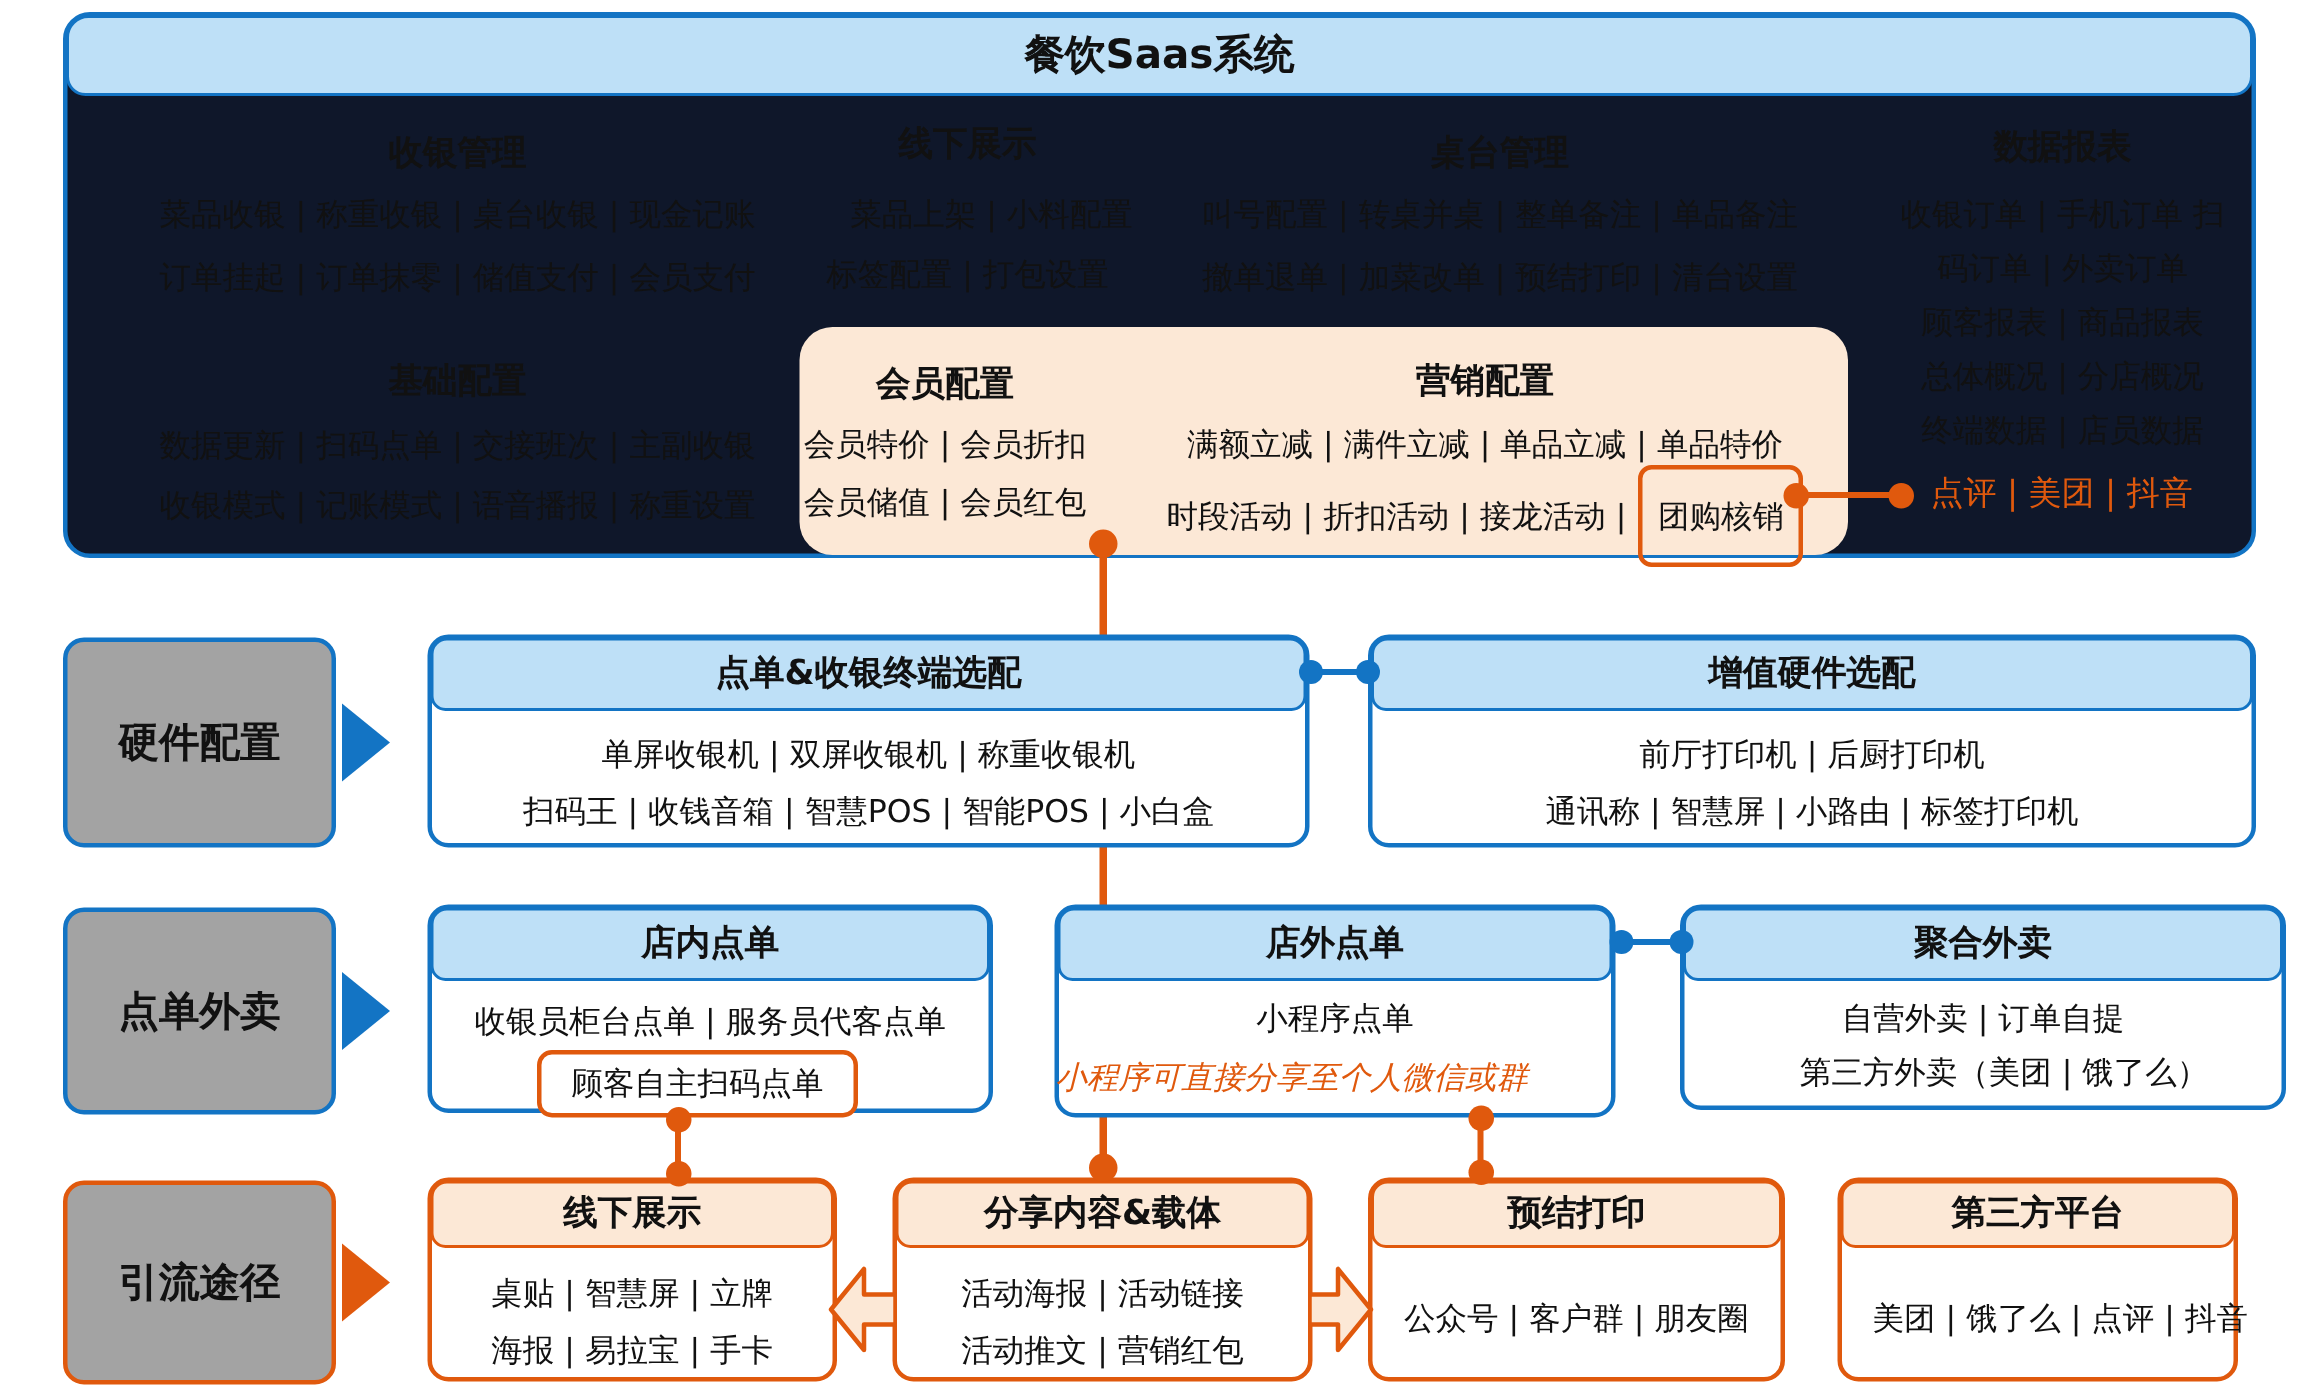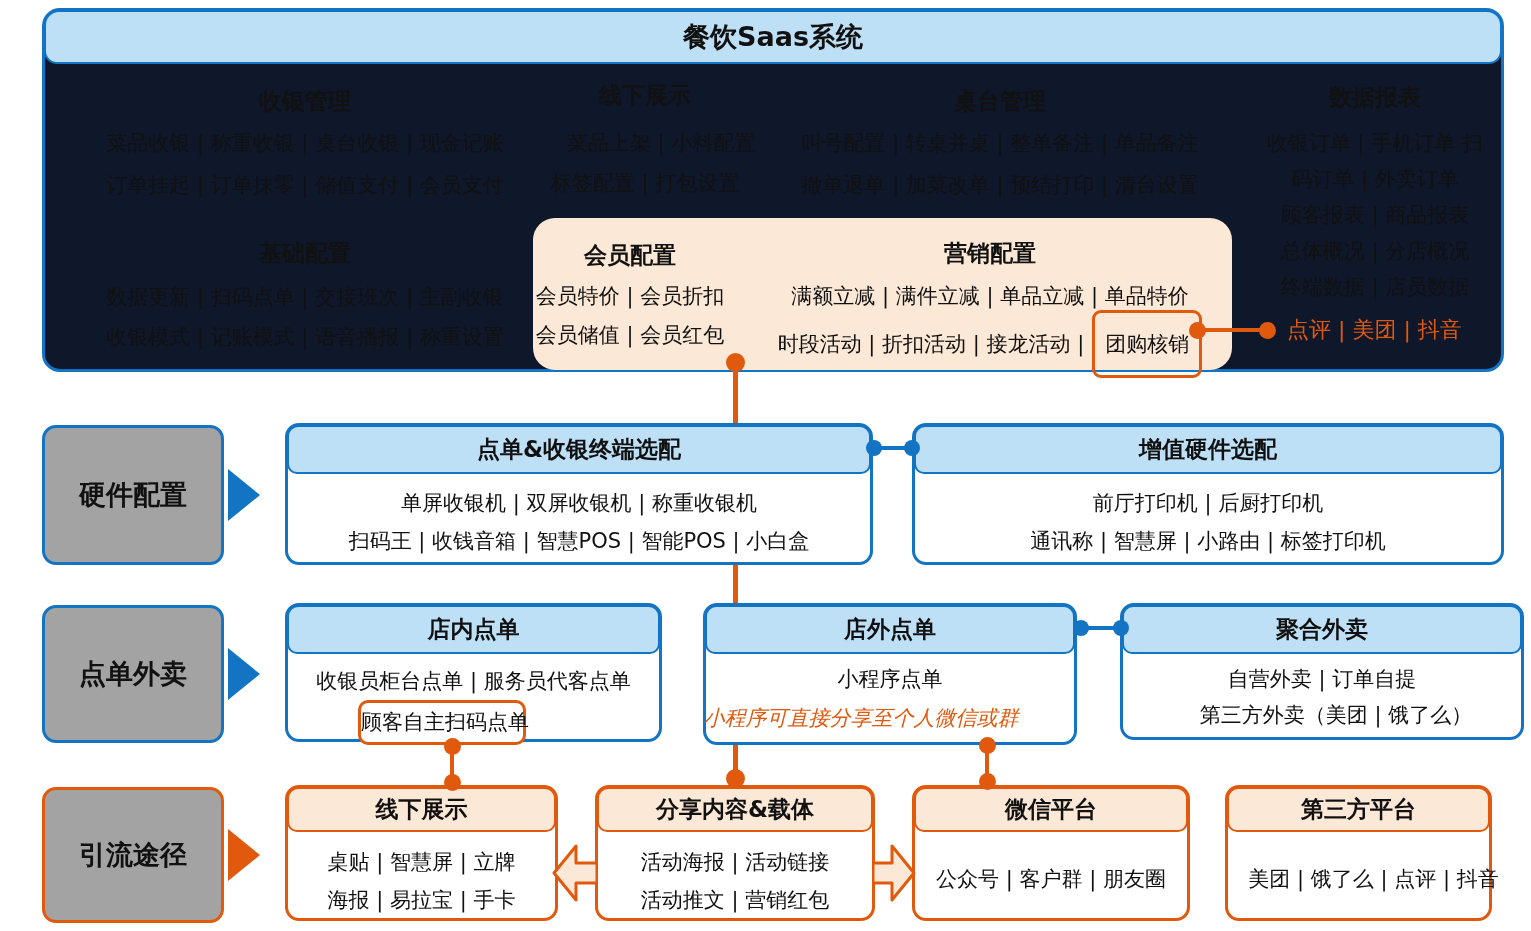--- a/index.html
+++ b/index.html
@@ -131,21 +131,21 @@
   <div class="abs bdot" style="left:866px;top:440px;"></div>
   <div class="abs bdot" style="left:904px;top:440px;"></div>
 
   <div class="abs labelbox" style="left:42px;top:605px;width:182px;height:138px;">点单外卖</div>
   <div class="abs tri" style="left:228px;top:648px;"></div>
 
   <div class="abs node" style="left:285px;top:603px;width:377px;height:139px;">
     <div class="hdr">店内点单</div>
   </div>
   <div class="abs line" style="left:285px;top:666px;width:377px;z-index:4;">收银员柜台点单 | 服务员代客点单</div>
-  <div class="abs hl-box" style="left:358px;top:700px;width:168px;height:45px;">顾客自主扫码点单</div>
+  <div class="abs hl-box" style="left:358px;top:700px;width:214px;height:45px;">顾客自主扫码点单</div>
 
   <div class="abs node" style="left:703px;top:603px;width:374px;height:142px;">
     <div class="hdr">店外点单</div>
   </div>
   <div class="abs line" style="left:703px;top:664px;width:374px;z-index:4;">小程序点单</div>
   <div class="abs line orange-text" style="left:672px;top:703px;width:378px;z-index:4;font-style:italic;">小程序可直接分享至个人微信或群</div>
 
   <div class="abs node" style="left:1120px;top:603px;width:404px;height:137px;">
     <div class="hdr">聚合外卖</div>
   </div>
@@ -165,21 +165,21 @@
   <div class="abs line" style="left:285px;top:847px;width:273px;z-index:4;">桌贴 | 智慧屏 | 立牌</div>
   <div class="abs line" style="left:285px;top:885px;width:273px;z-index:4;">海报 | 易拉宝 | 手卡</div>
 
   <div class="abs node orange" style="left:595px;top:785px;width:280px;height:136px;">
     <div class="hdr">分享内容&amp;载体</div>
   </div>
   <div class="abs line" style="left:595px;top:847px;width:280px;z-index:4;">活动海报 | 活动链接</div>
   <div class="abs line" style="left:595px;top:885px;width:280px;z-index:4;">活动推文 | 营销红包</div>
 
   <div class="abs node orange" style="left:912px;top:785px;width:278px;height:136px;">
-    <div class="hdr">微信平台</div>
+    <div class="hdr">预结打印</div>
   </div>
   <div class="abs line" style="left:912px;top:864px;width:278px;z-index:4;">公众号 | 客户群 | 朋友圈</div>
 
   <div class="abs node orange" style="left:1225px;top:785px;width:267px;height:136px;">
     <div class="hdr">第三方平台</div>
   </div>
   <div class="abs line" style="left:1225px;top:864px;width:297px;z-index:4;">美团 | 饿了么 | 点评 | 抖音</div>
 
   <div class="abs conn over" style="left:450px;top:744px;width:4px;height:40px;"></div>
   <div class="abs dot" style="left:444px;top:738px;"></div>

